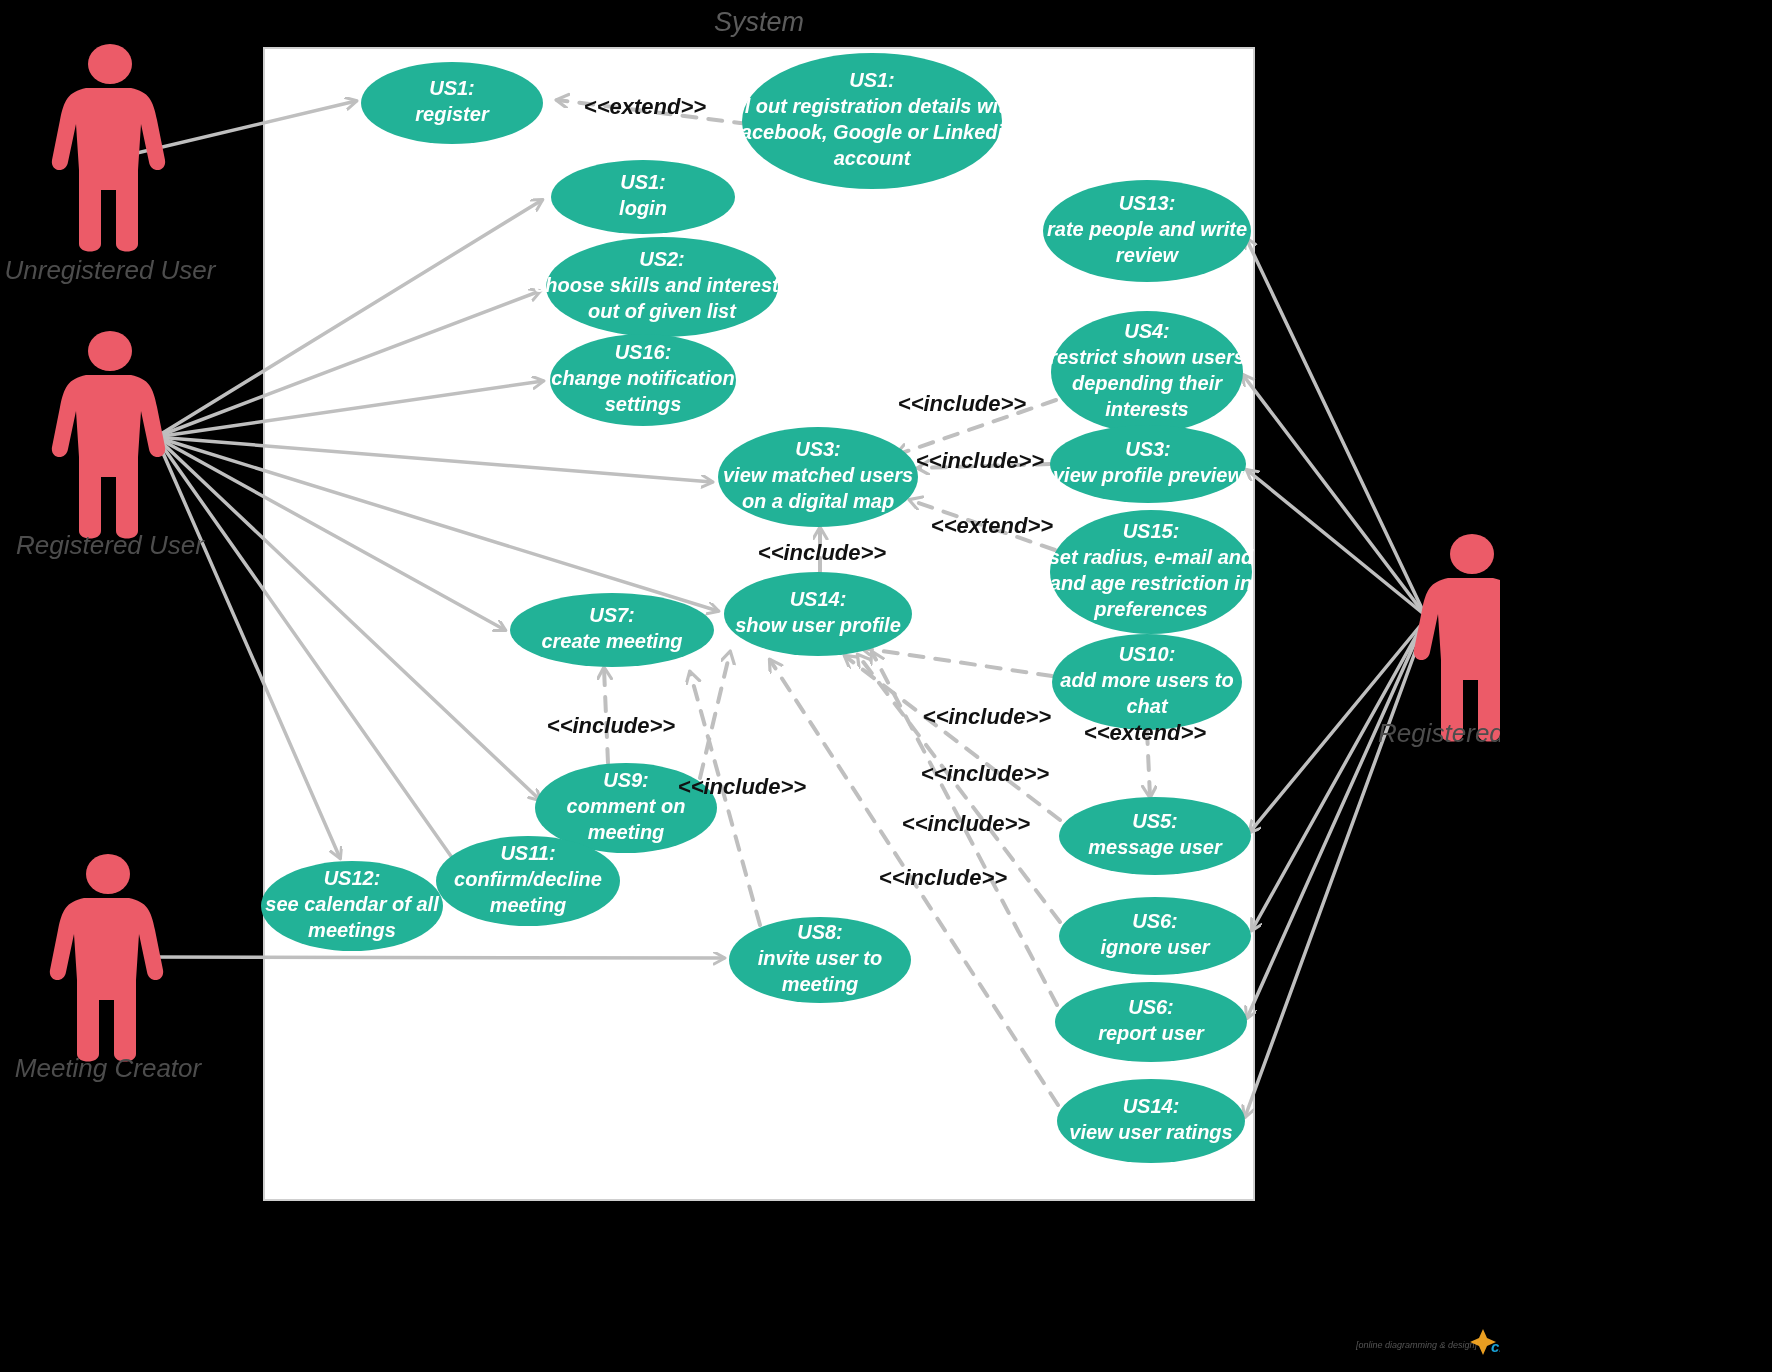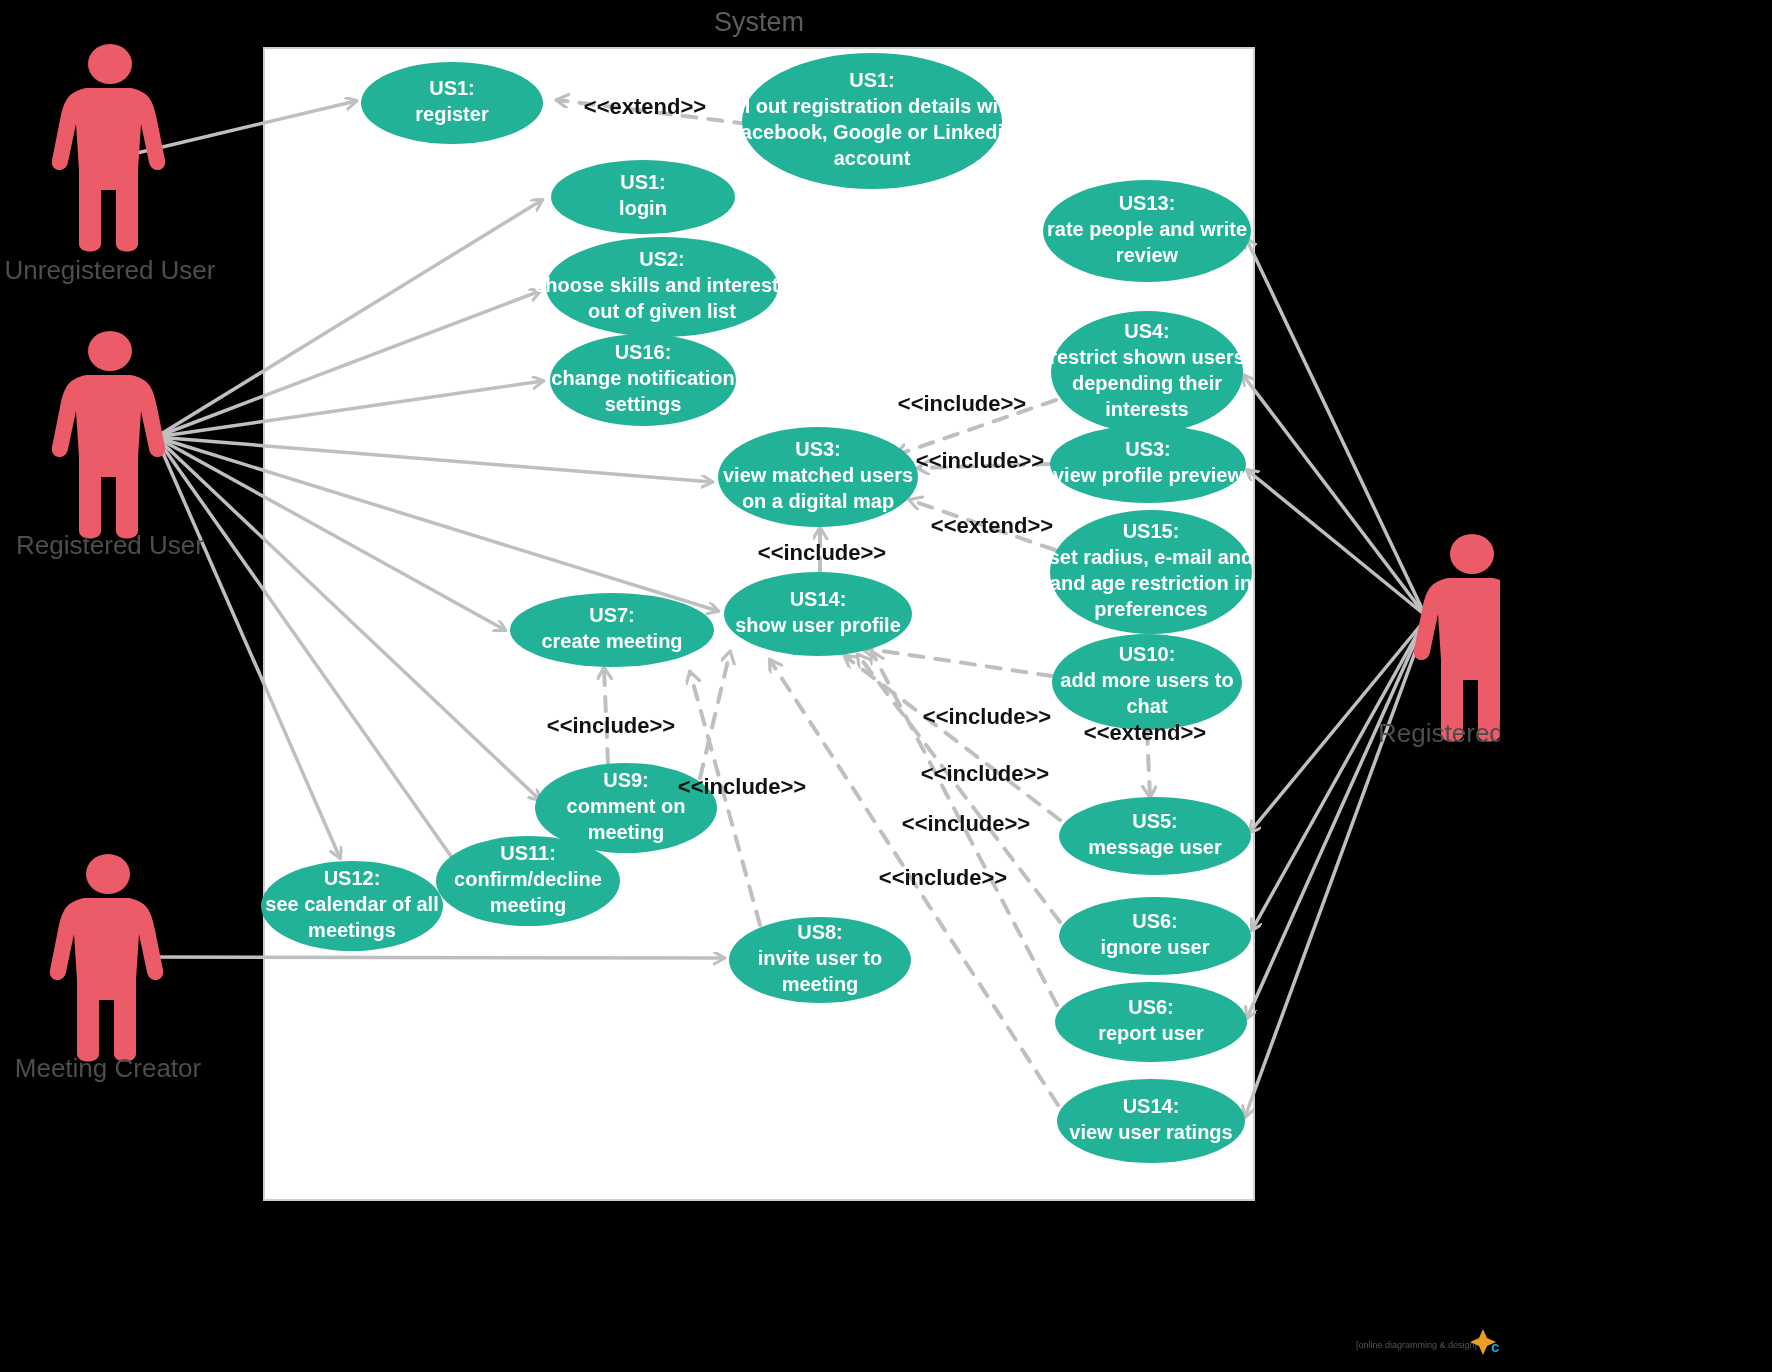--- a/index.html
+++ b/index.html
@@ -1,17 +1,17 @@
 <!DOCTYPE html>
 <html><head>
 <meta charset="utf-8">
 <style>
   html,body{margin:0;padding:0;background:#000;}
   #stage{position:relative;width:1500px;height:1372px;background:#000;
-         font-family:"Liberation Sans",sans-serif;overflow:hidden;}
+         font-family:"Liberation Sans",sans-serif;overflow:hidden;font-style:italic;}
   #diagram{position:absolute;left:0;top:0;}
   .uc-label{font-family:"Liberation Sans",sans-serif;font-weight:bold;fill:#fff;
             font-size:20px;text-anchor:middle;dominant-baseline:middle;}
   .rel-label{font-family:"Liberation Sans",sans-serif;font-weight:bold;fill:#111;
              font-size:22px;text-anchor:middle;dominant-baseline:middle;}
   .actor-label{font-family:"Liberation Sans",sans-serif;fill:#4d4d4d;
                font-size:26px;text-anchor:middle;dominant-baseline:middle;}
   .sys-label{font-family:"Liberation Sans",sans-serif;fill:#5c5c5c;
              font-size:27px;text-anchor:middle;dominant-baseline:middle;}
   .wm-text{font-family:"Liberation Sans",sans-serif;fill:#555;font-size:9px;}

